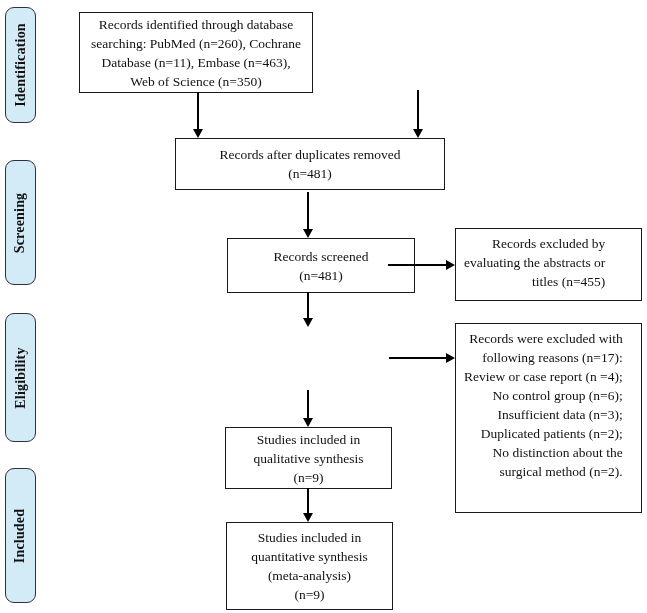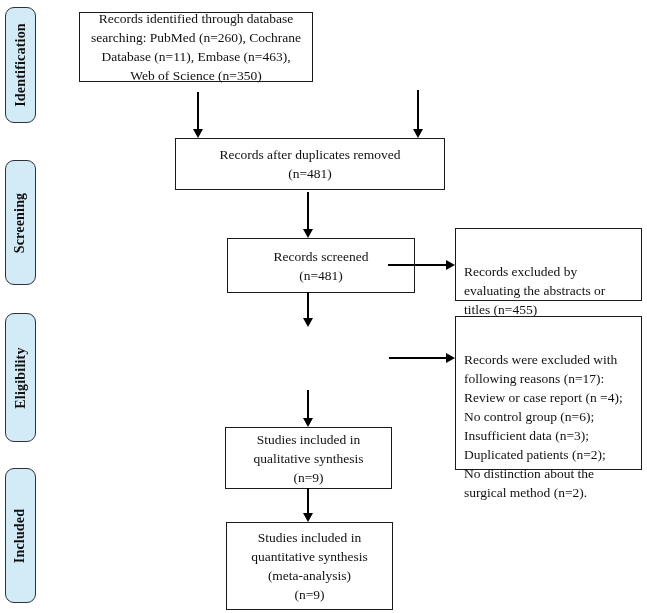--- a/index.html
+++ b/index.html
@@ -51,23 +51,22 @@
   .box .txt {
     white-space: pre-line;
     text-align: center;
     padding: 2px 4px;
   }
   .box.left-align {
     align-items: flex-start;
     justify-content: flex-start;
   }
   .box.left-align .txt {
-    text-align: left;
+    text-align: right;
     padding: 5px 6px 2px 8px;
-    margin-top: 28px;
   }
   
   .arrow-v { position: absolute; width: 10px; }
   .arrow-v .line {
     position: absolute; left: 50%; transform: translateX(-50%);
     top: 0; bottom: 8px; width: 2px; background: #000;
   }
   .arrow-v .head {
     position: absolute; bottom: 0; left: 50%; transform: translateX(-50%);
     width: 0; height: 0;
@@ -99,21 +98,21 @@
   <div class="stage-label" style="top:160px; height:125px;">
     <span>Screening</span>
   </div>
   <div class="stage-label" style="top:313px; height:129px;">
     <span>Eligibility</span>
   </div>
   <div class="stage-label" style="top:468px; height:135px;">
     <span>Included</span>
   </div>
 
-  <div class="box" style="left:79px; top:12px; width:234px; height:70px;">
+  <div class="box" style="left:79px; top:12px; width:234px; height:81px;">
     <div class="txt">Records identified through database
 searching: PubMed (n=260), Cochrane
 Database (n=11), Embase (n=463),
 Web of Science (n=350)</div>
   </div>
 
 
   <div class="box" style="left:175px; top:138px; width:270px; height:52px;">
     <div class="txt">Records after duplicates removed
 (n=481)</div>
@@ -124,21 +123,21 @@
 (n=481)</div>
   </div>
 
   <div class="box left-align" style="left:455px; top:228px; width:187px; height:73px;">
     <div class="txt">Records excluded by
 evaluating the abstracts or
 titles (n=455)</div>
   </div>
 
 
-  <div class="box left-align" style="left:455px; top:316px; width:187px; height:154px;">
+  <div class="box left-align" style="left:455px; top:323px; width:187px; height:190px;">
     <div class="txt">Records were excluded with
 following reasons (n=17):
 Review or case report (n =4);
 No control group (n=6);
 Insufficient data (n=3);
 Duplicated patients (n=2);
 No distinction about the
 surgical method (n=2).</div>
   </div>
 

